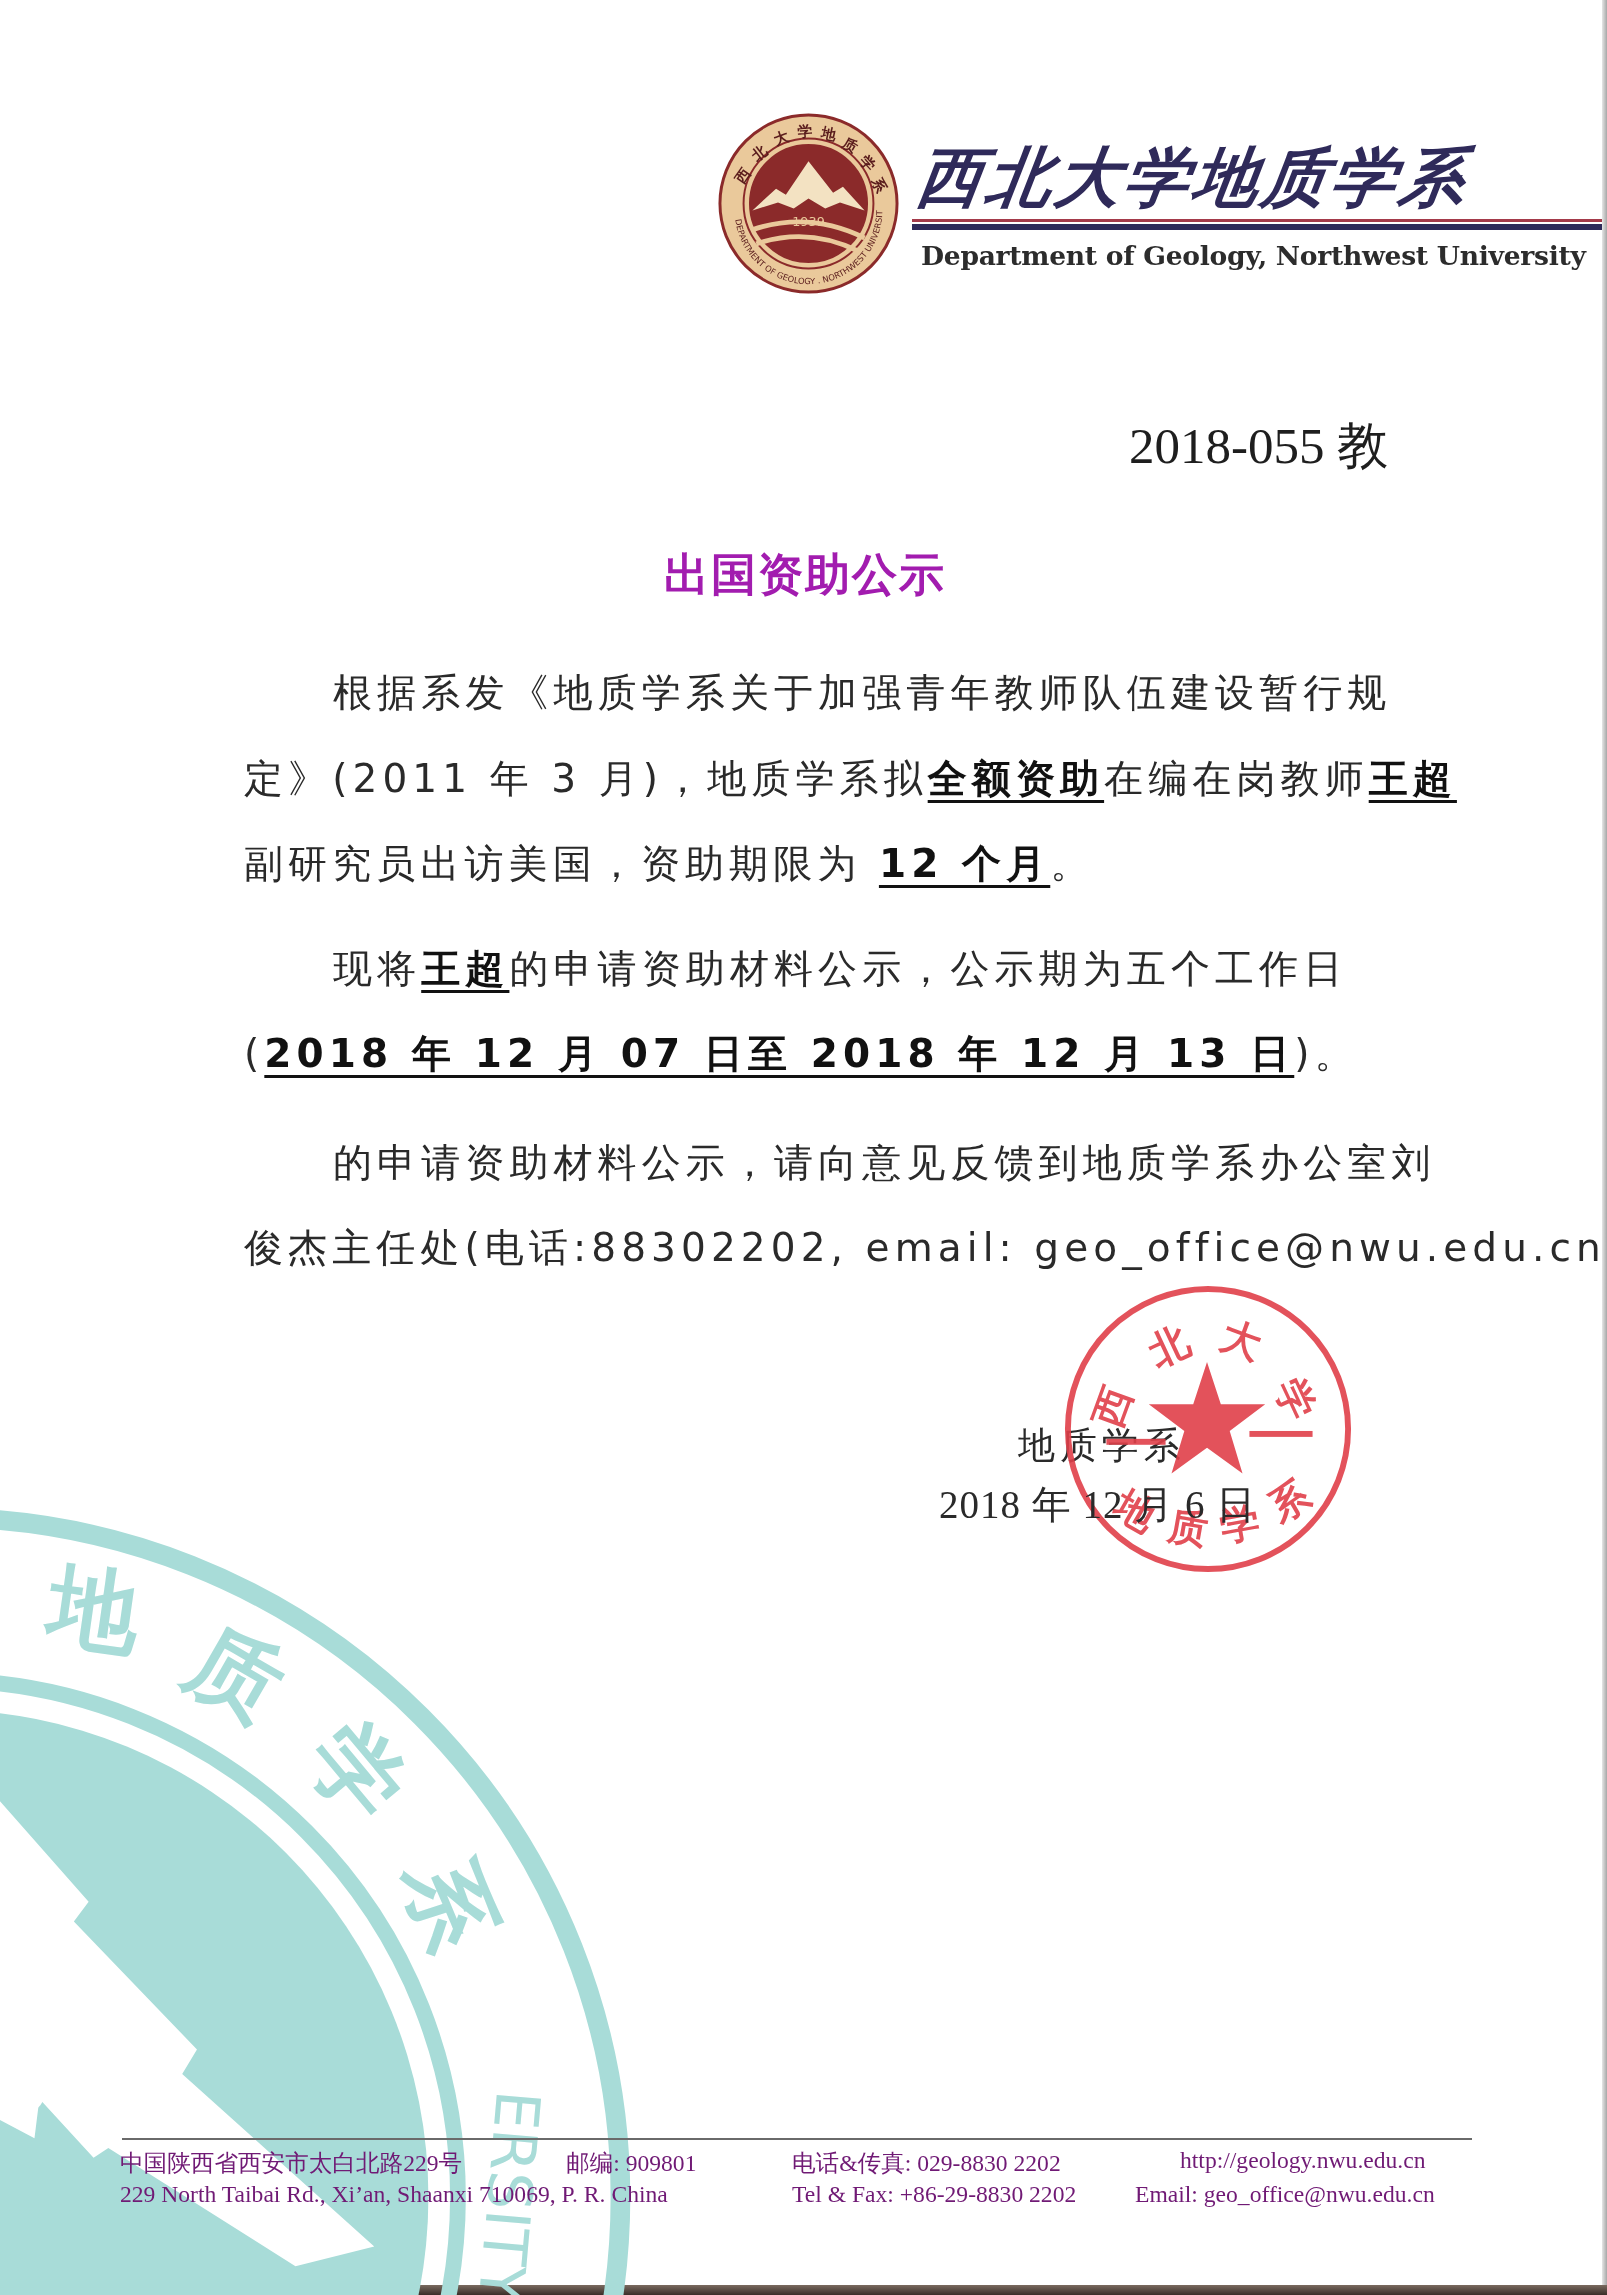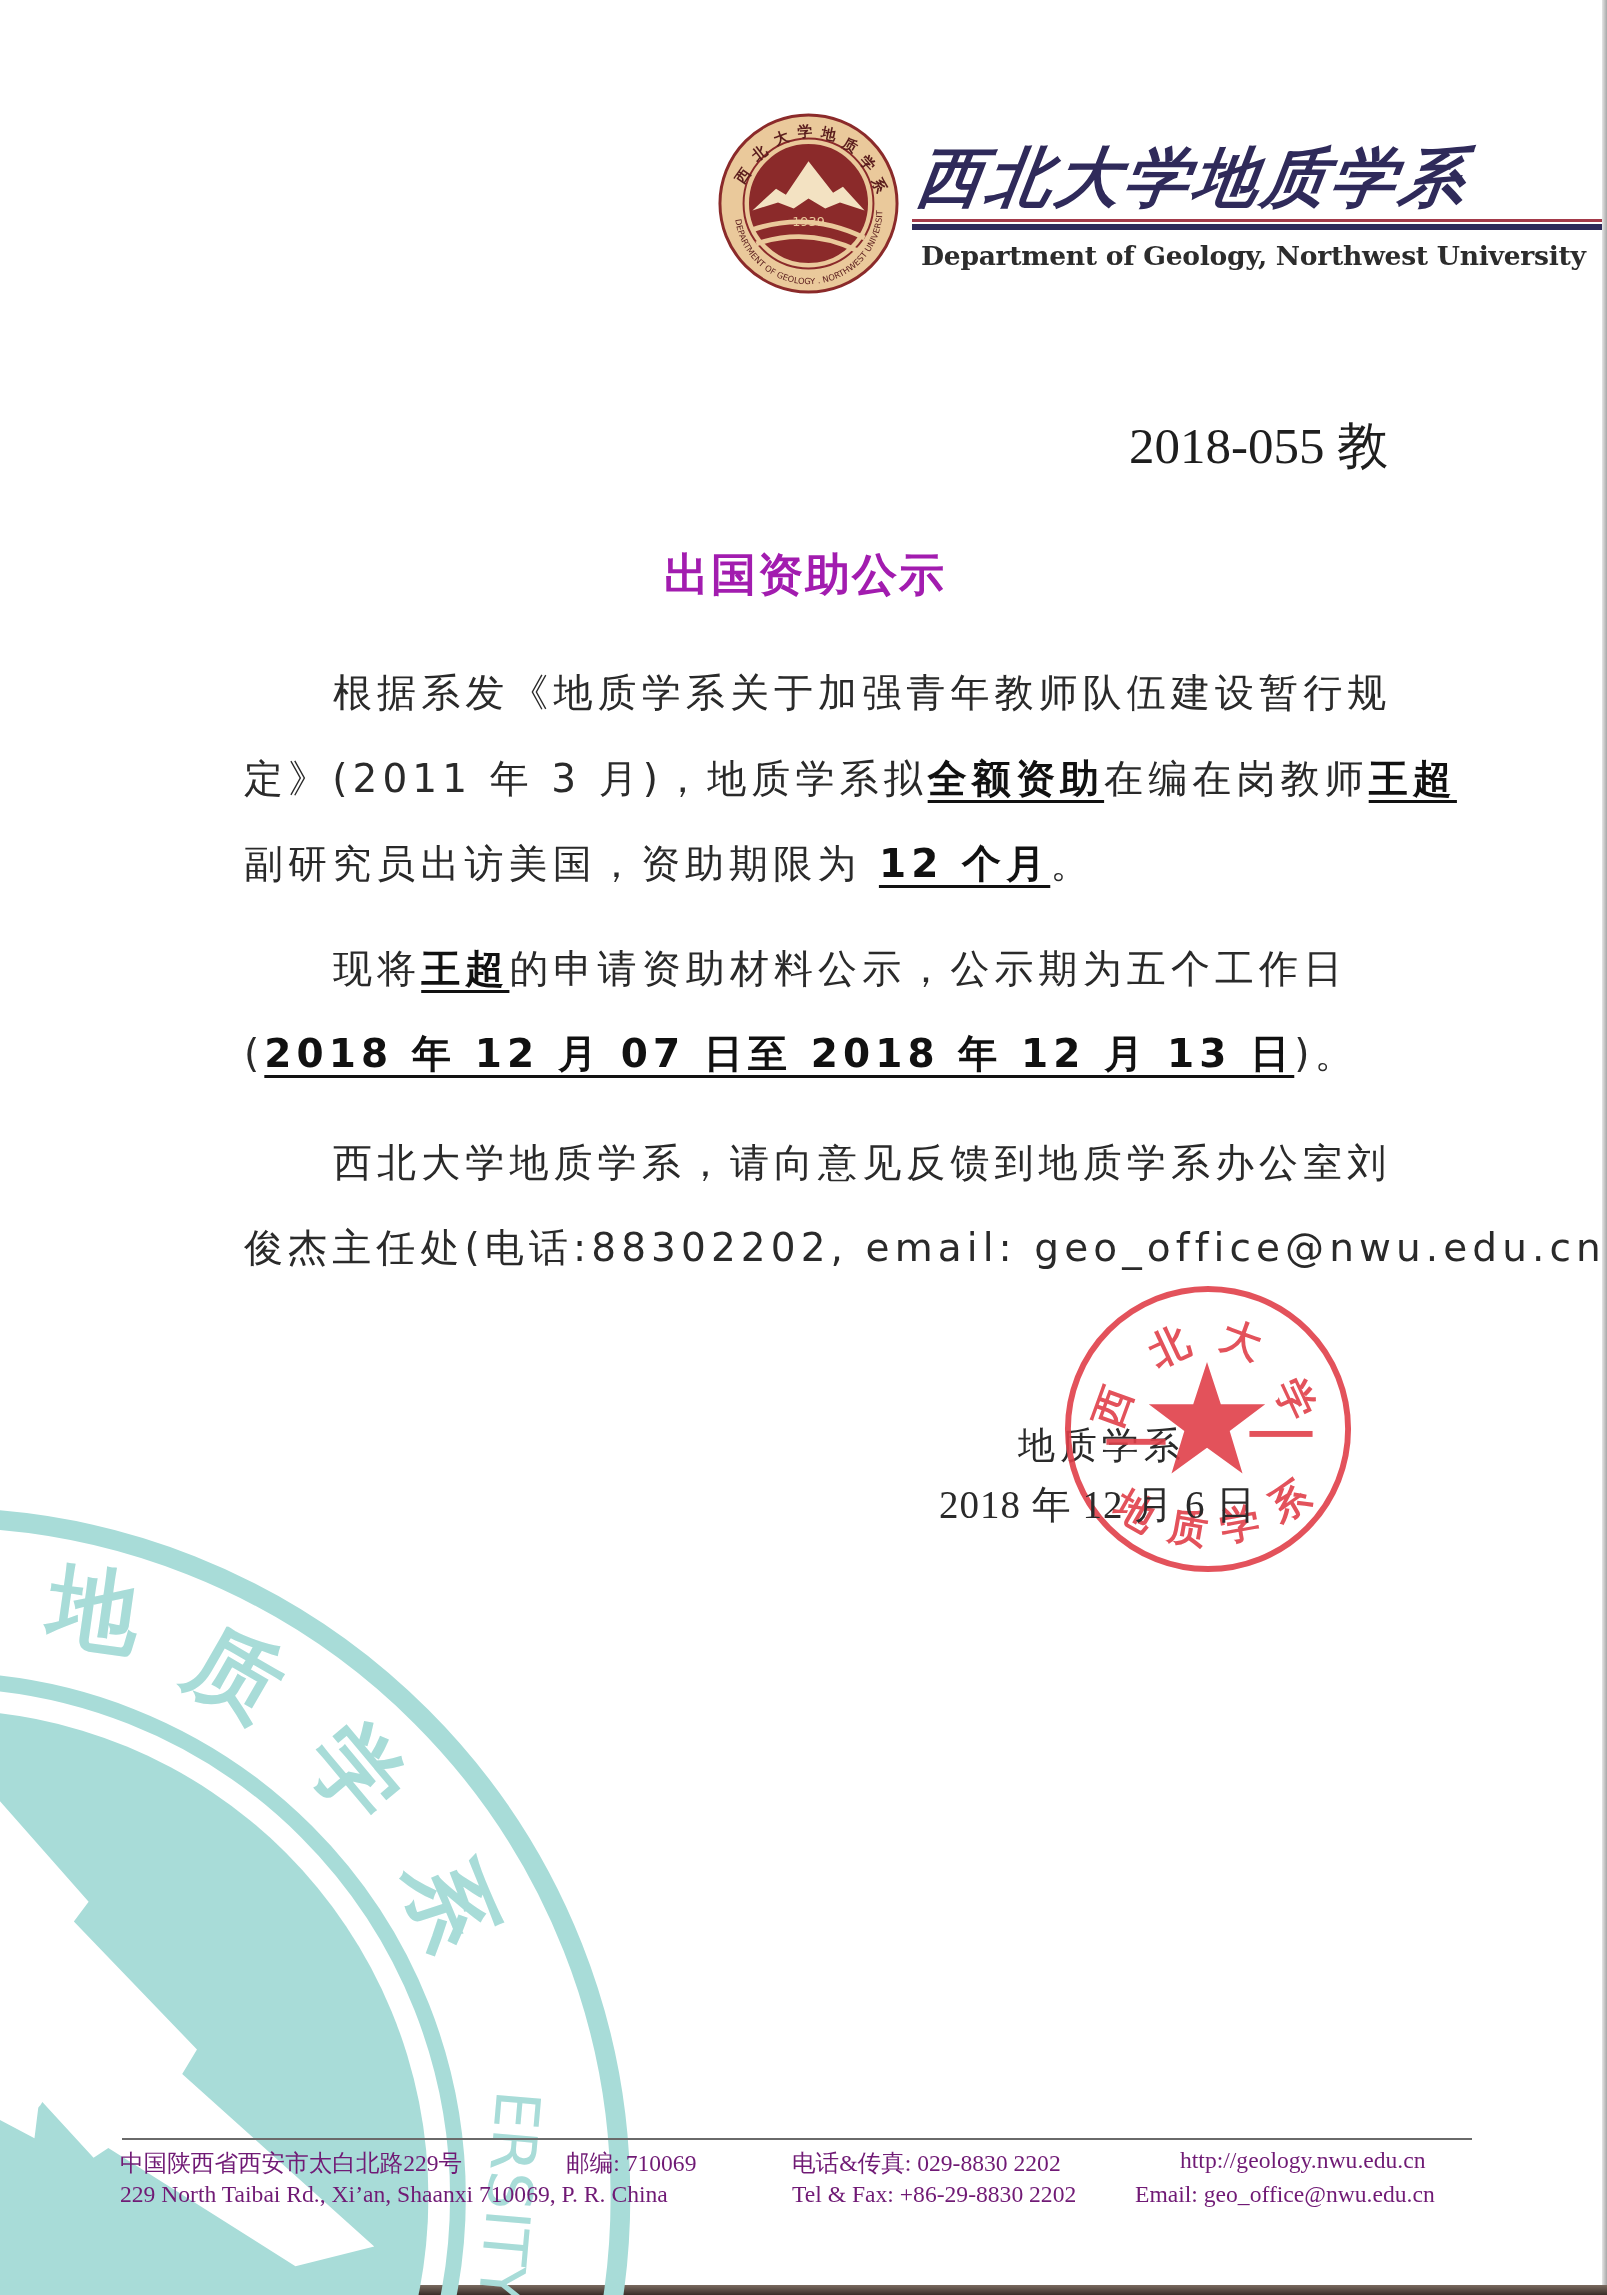--- a/index.html
+++ b/index.html
@@ -107,21 +107,21 @@
 
 <div class="abs docno content">2018-055 教</div>
 <div class="abs title content">出国资助公示</div>
 
 <div id="body">
     <div class="body-line content indent" style="top: 668px;"><span>根据系发《地质学系关于加强青年教师队伍建设暂行规</span></div>
     <div class="body-line content" style="top: 754px;"><span>定》(2011 年 3 月)，地质学系拟</span><span class="emph">全额资助</span><span>在编在岗教师</span><span class="emph">王超</span></div>
     <div class="body-line content" style="top: 839px;"><span>副研究员出访美国，资助期限为 </span><span class="emph">12 个月</span><span>。</span></div>
     <div class="body-line content indent" style="top: 944px;"><span>现将</span><span class="emph">王超</span><span>的申请资助材料公示，公示期为五个工作日</span></div>
     <div class="body-line content" style="top: 1029px;"><span>(</span><span class="emph">2018 年 12 月 07 日至 2018 年 12 月 13 日</span><span>)。</span></div>
-    <div class="body-line content indent" style="top: 1138px;"><span>西北大学地质学系，请向意见反馈到地质学系办公室刘</span></div>
+    <div class="body-line content indent" style="top: 1138px;"><span>的申请资助材料公示，请向意见反馈到地质学系办公室刘</span></div>
     <div class="body-line content" style="top: 1223px;"><span>俊杰主任处(电话:88302202, email: geo_office@nwu.edu.cn)。</span></div>
   </div>
 
 <svg class="abs stamp" viewBox="0 0 296 296">
   <g fill="none" stroke="#E0404A">
     <circle cx="148" cy="148" r="142" stroke-width="6"></circle>
   </g>
   <polygon points="147,80 161,123 206,123 170,150 183,193 147,167 111,193 124,150 88,123 133,123" fill="#E0404A"></polygon>
   <rect x="45" y="158" width="60" height="6" fill="#E0404A"></rect>
   <rect x="190" y="150" width="64" height="6" fill="#E0404A"></rect>
@@ -135,19 +135,19 @@
     <text x="160" y="258" transform="rotate(-10 180 243)">学</text>
     <text x="210" y="235" transform="rotate(-30 230 220)">系</text>
   </g>
 </svg>
 
 <div class="abs sign">地质学系</div>
 <div class="abs date">2018 年 12 月 6 日</div>
 
 <div class="abs footer-line"></div>
 <div class="abs footer-text f1" style="left:120px;">中国陕西省西安市太白北路229号</div>
-<div class="abs footer-text f1" style="left:566px;">邮编: 710069</div>
+<div class="abs footer-text f1" style="left:566px;">邮编: 909801</div>
 <div class="abs footer-text f1" style="left:792px;">电话&amp;传真: 029-8830 2202</div>
 <div class="abs footer-text f1" style="left:1180px;">http://geology.nwu.edu.cn</div>
 <div class="abs footer-text f2" style="left:120px;">229 North Taibai Rd., Xi’an, Shaanxi 710069, P. R. China</div>
 <div class="abs footer-text f2" style="left:792px;">Tel &amp; Fax: +86-29-8830 2202</div>
 <div class="abs footer-text f2" style="left:1135px;">Email: geo_office@nwu.edu.cn</div>
 
 
 </body></html>

